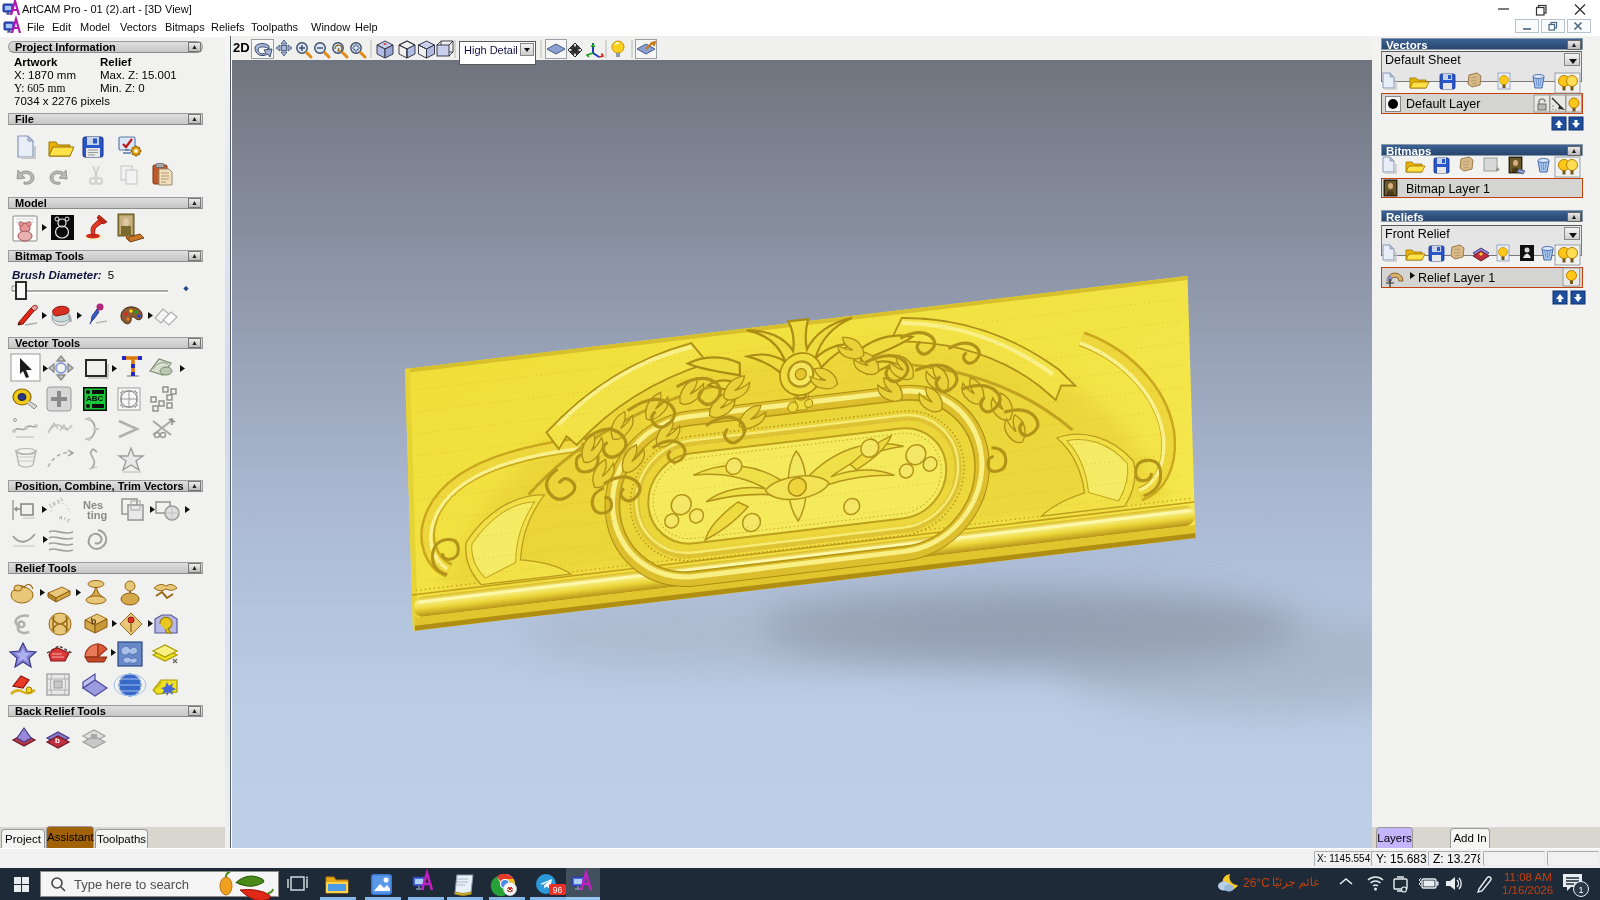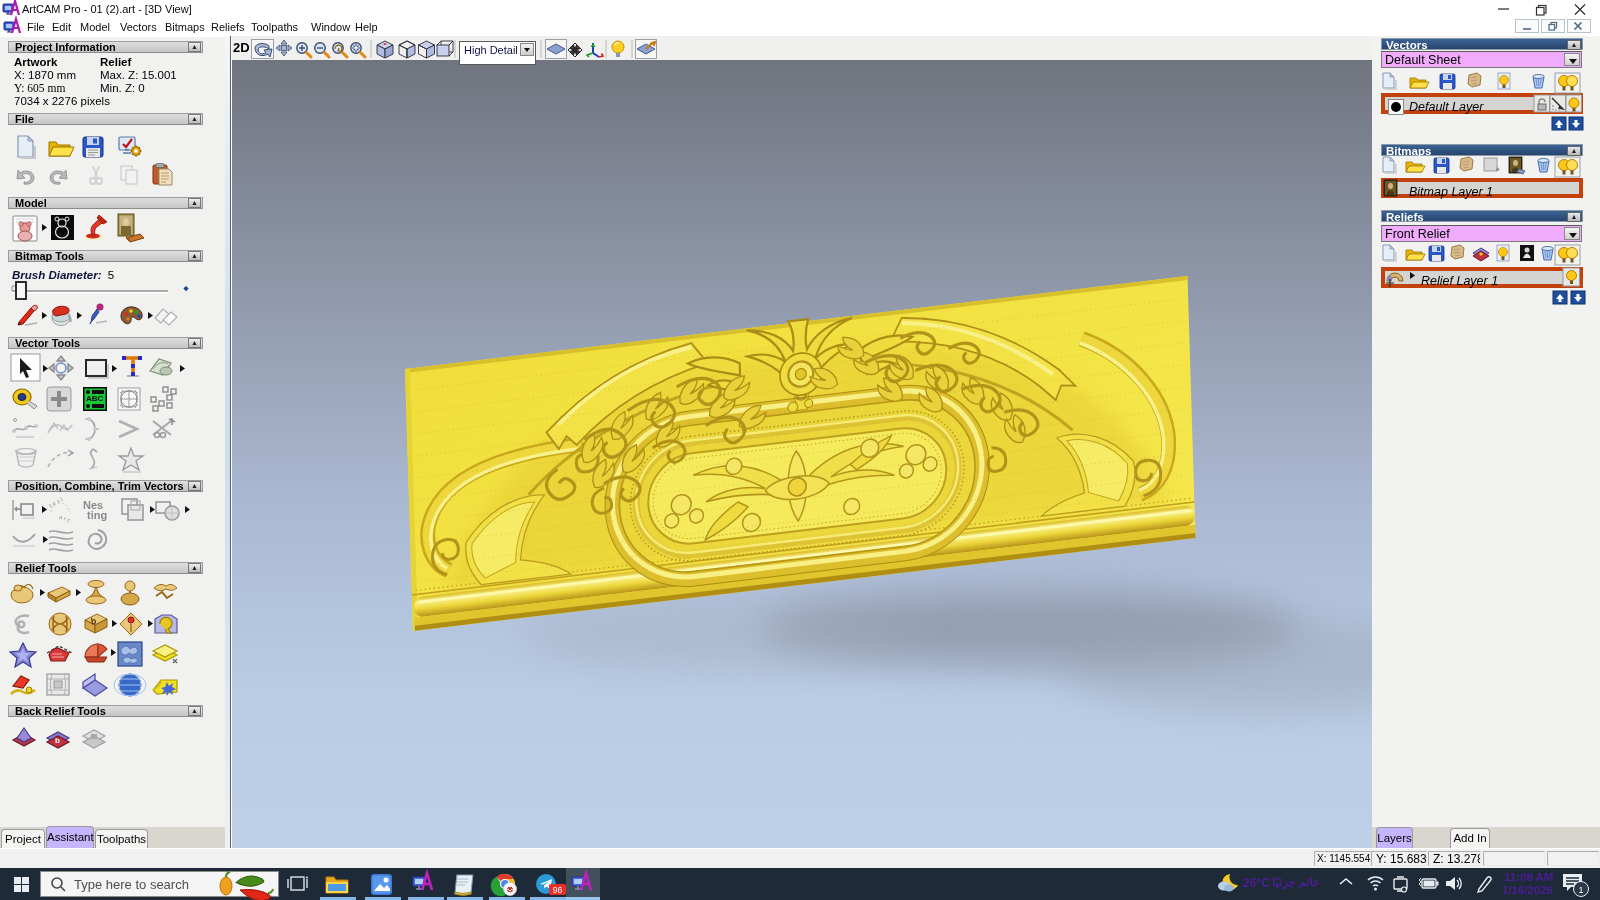--- a/index.html
+++ b/index.html
@@ -15,32 +15,32 @@
   .hdrbtn { position:absolute; right:1px; top:0px; width:13px; height:10px; background:linear-gradient(#eee,#bbb); border:1px solid #777; font-size:7px; line-height:8px; text-align:center; color:#222; }
   .ptext { position:absolute; font-size:11.5px; color:#000; }
   .b { font-weight:bold; }
   #splitter { left:225px; top:36px; width:6px; height:812px; background:linear-gradient(#f6f6f6 0%, #e4ecf5 15%, #cddbea 45%, #d8e4f0 75%, #eef0f0 100%); border-right:1px solid #5a5f66; }
   #toolbar3d { left:232px; top:36px; width:1140px; height:24px; background:#f0f0ee; }
   #viewport { left:232px; top:60px; width:1140px; height:788px; background:linear-gradient(#70747e 0%, #7d8391 12%, #98a2b6 37%, #abb9d3 57%, #b9cce4 80%, #bed0e8 100%); }
   #rightpanel { left:1372px; top:36px; width:228px; height:812px; background:#f2f2f0; }
   .bluehdr { position:absolute; left:9px; width:202px; height:12px; background:linear-gradient(#3c6394,#27446e); border:1px solid #8899aa; }
   .bluehdr span { position:absolute; left:4px; top:0; font-size:11.5px; font-weight:bold; color:#fff; line-height:12px; }
   .bluebtn { position:absolute; right:1px; top:0.5px; width:14px; height:10px; background:linear-gradient(#e8e8e8,#b8b8b8); border:1px solid #666; font-size:7px; line-height:8px; text-align:center; color:#222; }
-  .combo { position:absolute; left:9px; width:201px; height:17px; background:#f0abfc; border:1px solid #7a7a7a; border-top-color:#5a5a5a;padding-left:44px; }
+  .combo { position:absolute; left:9px; width:201px; height:31px; background:#e5e5e5; border:1px solid #7a7a7a; border-top-color:#5a5a5a;padding-left:44px; }
   .combo span { position:absolute; left:3px; top:1px; font-size:12.5px; color:#000; }
   .combobtn { position:absolute; right:1px; top:1px; width:16px; height:13px; background:linear-gradient(#f4f4f4,#cfcfcf); border:1px solid #888; }
   .combobtn:after { content:""; position:absolute; left:4px; top:5px; border:4px solid transparent; border-top:5px solid #111; }
-  .layerrow { position:absolute; left:9px; width:202px; background:#d4d4d2; border:4px solid #c2410c;font-style:italic; }
+  .layerrow { position:absolute; left:9px; width:202px; background:#d4d4d2; border:1px solid #c2410c; }
   .layerrow span { font-size:12.5px; color:#000; }
   #statusbar { left:0; top:848px; width:1600px; height:20px; background:#f1f1f1; border-top:1px solid #fff; }
   .sbox { position:absolute; top:850.5px; height:15px; border:1px solid #a8aeb6; border-bottom-color:#e8e8e8; border-right-color:#e8e8e8; background:#f1f1f1; font-size:12px; color:#000; padding-left:4px; line-height:14px; white-space:nowrap; overflow:hidden; }
   #taskbar { left:0; top:868px; width:1600px; height:32px; background:#1e2a38; }
   #searchbox { position:absolute; left:40px; top:871px; width:239px; height:26px; background:#f5f5f5; border:1px solid #8a8a8a; }
   #searchbox span { position:absolute; left:33px; top:5px; font-size:13px; color:#4e4e4e; }
-  .traytxt { position:absolute; color:#4c1d95; font-size:12px; white-space:nowrap;font-weight:bold; }
+  .traytxt { position:absolute; color:#c2410c; font-size:12px; white-space:nowrap; }
   .tabsL { position:absolute; left:0; top:827px; width:225px; height:21px; background:#d8d6ce; }
   .tab { position:absolute; background:#f4f4f2; border:1px solid #9a9a9a; border-bottom:none; border-radius:4px 4px 0 0; font-size:11.5px; color:#000; text-align:center; }
   .tabsR { position:absolute; left:1372px; top:827px; width:228px; height:21px; background:#d8d6ce; }
 </style>
 </head>
 <body>
 <div class="abs" id="titlebar"></div>
 <div class="abs" id="titletext">ArtCAM Pro - 01 (2).art - [3D View]</div>
 <div class="abs" id="menubar"></div>
 <div class="menuitem" style="left:27px; top:21px;">File</div>
@@ -52,21 +52,21 @@
 <div class="menuitem" style="left:251px; top:21px;">Toolpaths</div>
 <div class="menuitem" style="left:311px; top:21px;">Window</div>
 <div class="menuitem" style="left:355px; top:21px;">Help</div>
 
 <div class="abs" id="leftpanel"></div>
 <div class="abs" id="splitter"></div>
 <div class="abs" id="toolbar3d"></div>
 <div class="abs" id="viewport"></div>
 <div class="abs" id="rightpanel"></div>
 
-<div class="hdr" style="top:41px;">
+<div class="hdr" style="top:41px;border-radius:6px;">
     <span>Project Information</span>
     <div class="hdrbtn">▲</div>
   </div>
 <div class="ptext b" style="left:14px; top:56px;">Artwork</div>
 <div class="ptext b" style="left:100px; top:56px;">Relief</div>
 <div class="ptext" style="left:14px; top:69px;">X: 1870 mm</div>
 <div class="ptext" style="left:100px; top:69px;">Max. Z: 15.001</div>
 <div class="ptext" style="left:14px; top:82px;font-family:Liberation Serif, serif;">Y: 605 mm</div>
 <div class="ptext" style="left:100px; top:82px;">Min. Z: 0</div>
 <div class="ptext" style="left:14px; top:95px;">7034 x 2276 pixels</div>
@@ -96,21 +96,21 @@
     <div class="hdrbtn">▲</div>
   </div>
 <div class="hdr" style="top:705px;">
     <span>Back Relief Tools</span>
     <div class="hdrbtn">▲</div>
   </div>
 
 <div class="tabsL"></div>
 <div class="tab" style="left:1px; top:829px; width:44px; height:19px; line-height:19px;">Project</div>
 <div class="tab" style="left:95px; top:829px; width:53px; height:19px; line-height:19px;">Toolpaths</div>
-<div class="tab" style="left:46px; top:826px; width:48px; height:22px; line-height:21px; background:#c4b5fd;">Assistant</div>
+<div class="tab" style="left:46px; top:826px; width:48px; height:22px; line-height:21px; background:#a16207;">Assistant</div>
 
 <div class="abs" style="left:233px; top:40px; font-size:13px; font-weight:bold; color:#000;">2D</div>
 <div class="abs" style="left:459px; top:41px; width:77px; height:24px; background:#fff; border:1px solid #5a5a5a;">
   <span style="position:absolute; left:4px; top:2px; font-size:11px; color:#101048;">High Detail</span>
   <div style="position:absolute; right:1px; top:1px; width:14px; height:13px; background:linear-gradient(#f2f2f2,#cccccc); border:1px solid #888;"></div>
   <div style="position:absolute; right:5px; top:6px; width:0; height:0; border:3.5px solid transparent; border-top:4.5px solid #111;"></div>
 </div>
 
 <div class="bluehdr" style="left:1381px; top:38px; width:202px;">
     <span>Vectors</span>

